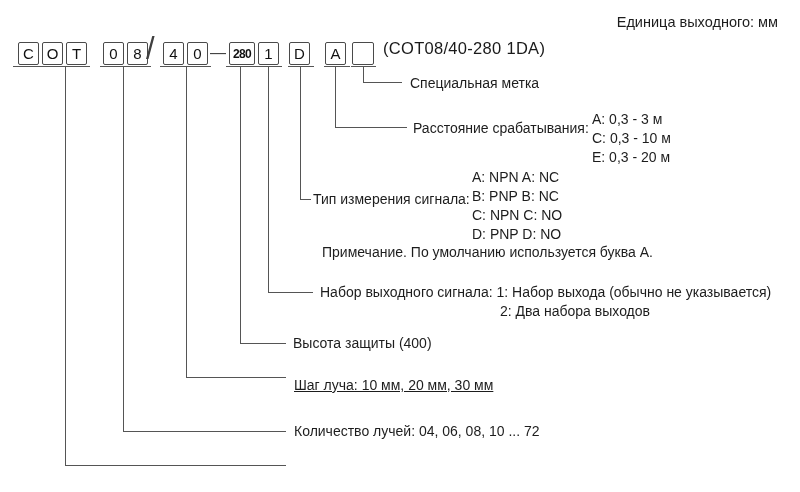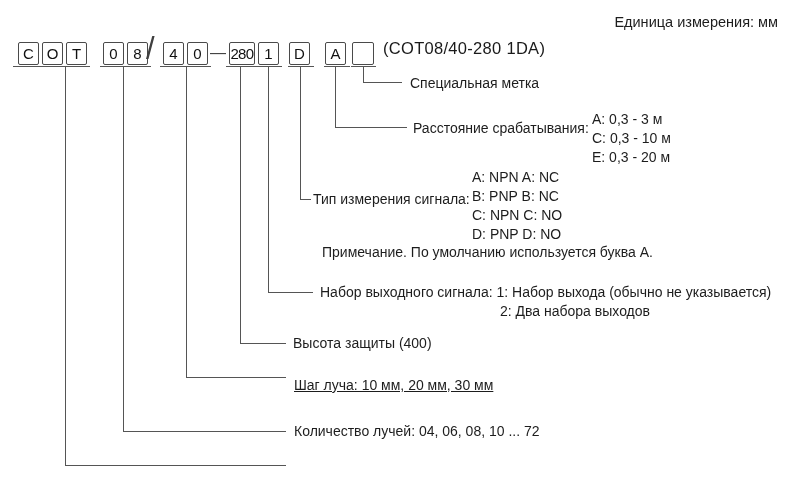--- a/index.html
+++ b/index.html
@@ -6,37 +6,37 @@
   .canvas {
     position:relative; width:800px; height:492px; background:#ffffff;
     font-family:"Liberation Sans", sans-serif; color:#1d1d1d; overflow:hidden;
   }
   .codebox {
     position:absolute; top:42px; width:21px; height:23px;
     border:1.4px solid #4a4a4a; border-radius:2px; box-sizing:border-box;
     display:flex; align-items:center; justify-content:center;
     font-size:15px; color:#111; background:#fff;
   }
-  .codebox.narrow { width:26px; font-size:15px; letter-spacing:-0.6px; }
+  .codebox.narrow { width:26px; font-size:12px; letter-spacing:-0.6px;font-weight:bold; }
   .codebox.wide22 { width:22px; }
   .hline { position:absolute; height:1.2px; background:#555; }
   .vline { position:absolute; width:1.2px; background:#555; }
   .t { position:absolute; font-size:14px; line-height:18px; white-space:nowrap; color:#1d1d1d; }
   .opts { position:absolute; font-size:14px; line-height:19px; white-space:nowrap; color:#1d1d1d; }
   .slash { position:absolute; left:146px; top:31px; font-size:31px; line-height:35px; color:#3f3f3f; font-weight:400; }
   .dash  { position:absolute; left:210px; top:45px; font-size:16px; line-height:16px; color:#3f3f3f; }
   .unit  { position:absolute; top:13px; right:22px; font-size:14.5px; line-height:18px; white-space:nowrap; }
   .example { position:absolute; left:383px; top:38px; font-size:16.5px; line-height:20px; letter-spacing:0.3px; white-space:nowrap; color:#1a1a1a; }
 </style>
 </head>
 <body>
 
 <div class="canvas">
 
-  <div class="unit t" style="top:13px; right:22px;">Единица измерения: мм</div>
+  <div class="unit t" style="top:13px; right:22px;">Единица выходного: мм</div>
   <div class="example">(COT08/40-280 1DA)</div>
 
   <div class="codebox" style="left:18px">C</div>
   <div class="codebox" style="left:42px">O</div>
   <div class="codebox" style="left:66px">T</div>
 
   <div class="codebox" style="left:103px">0</div>
   <div class="codebox" style="left:127px">8</div>
 
   <div class="slash">/</div>

